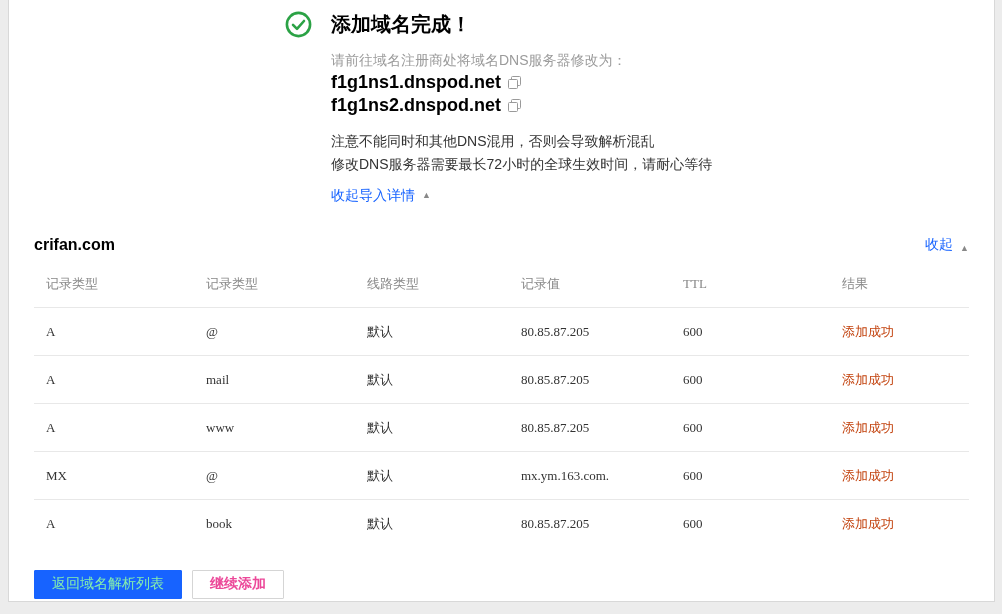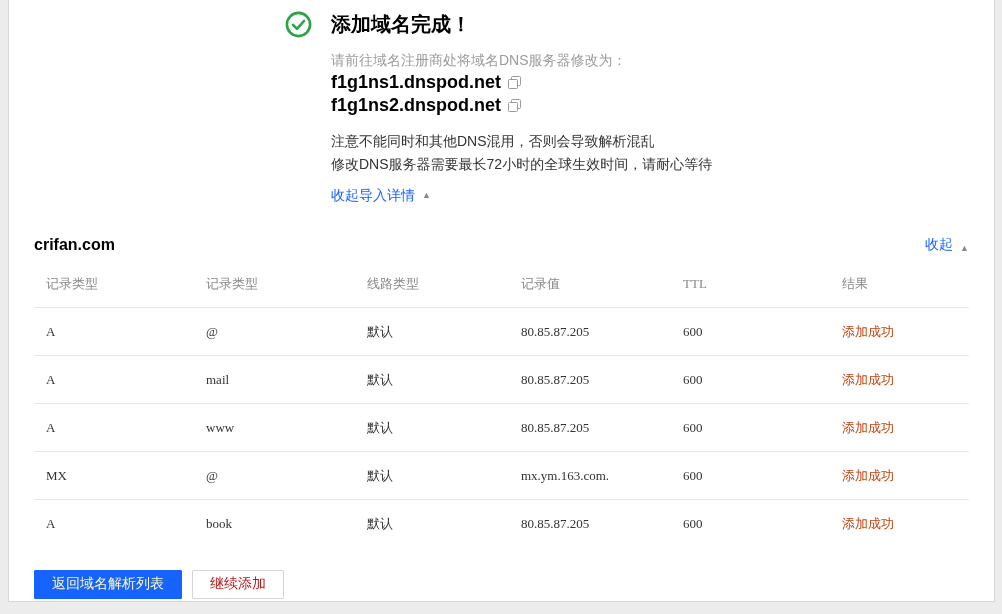--- a/index.html
+++ b/index.html
@@ -49,22 +49,22 @@
     height:48px; padding:0 0 0 12px;
     border-top:1px solid #e8e8e8;
   }
   td.result { color:#c2410c; }
 
   
   .footer { margin:22px 0 0 25px; display:flex; gap:10px; }
   .btn { font-size:14px; height:29px; padding:0 17px; border:1px solid transparent;
          display:inline-flex; align-items:center; justify-content:center; cursor:pointer;
          font-family:inherit; border-radius:1px; }
-  .btn-primary { background:#1763ff; color:#fef9c3; border-color:#1763ff; }
-  .btn-secondary { background:#fff; color:#b91c1c; border-color:#d5d5d5; }
+  .btn-primary { background:#1763ff; color:#86efac; border-color:#1763ff; }
+  .btn-secondary { background:#fff; color:#ec4899; border-color:#d5d5d5;font-weight:bold; }
 </style>
 </head>
 <body>
 
 <div class="card">
 
   <div class="success">
     <span class="success-icon">
       <svg width="27" height="27" viewBox="0 0 27 27">
         <circle cx="13.5" cy="13.5" r="11.6" fill="none" stroke="#2ba245" stroke-width="2.6"></circle>

